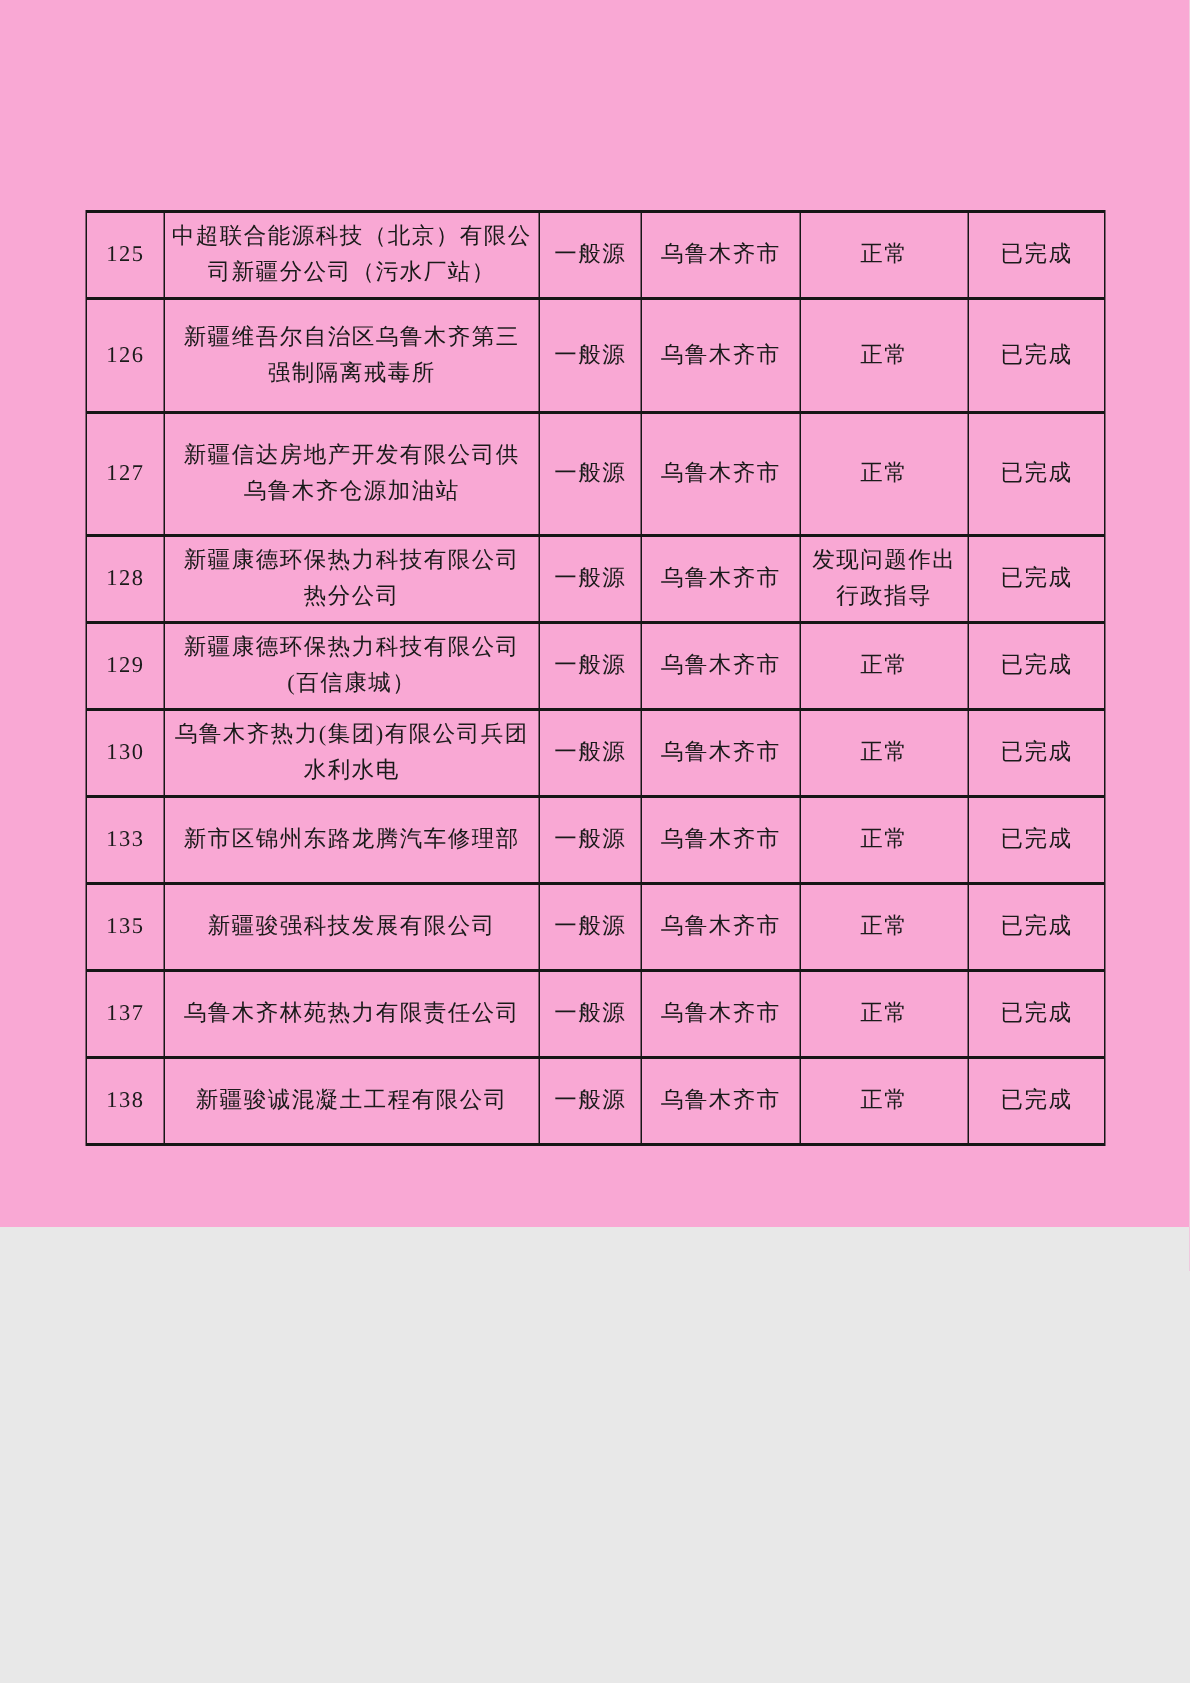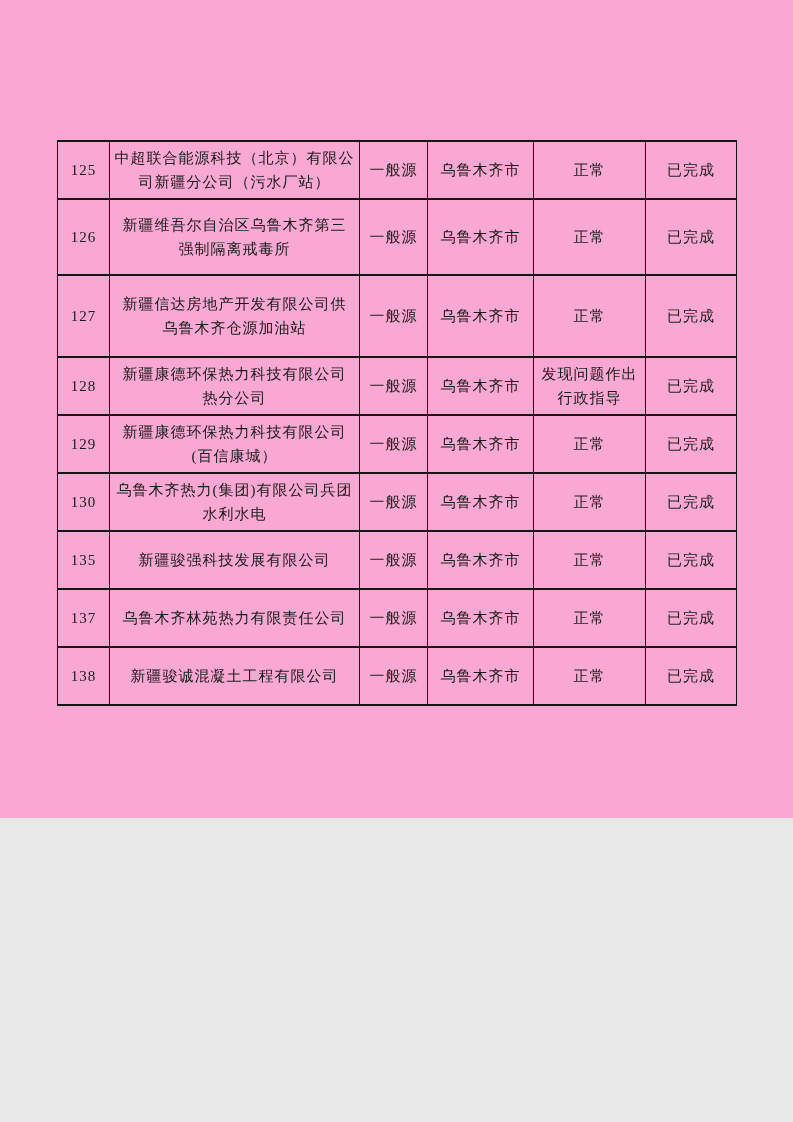--- a/index.html
+++ b/index.html
@@ -137,20 +137,32 @@
             <span class="line">水利水电</span>
           </td>
           <td class="c-type">一般源</td>
           <td class="c-city">乌鲁木齐市</td>
           <td class="c-status">
             <span class="line">正常</span>
           </td>
           <td class="c-done">已完成</td>
         </tr>
         <tr>
+          <td class="c-no">133</td>
+          <td class="c-name">
+            <span class="line">新市区锦州东路龙腾汽车修理部</span>
+          </td>
+          <td class="c-type">一般源</td>
+          <td class="c-city">乌鲁木齐市</td>
+          <td class="c-status">
+            <span class="line">正常</span>
+          </td>
+          <td class="c-done">已完成</td>
+        </tr>
+        <tr>
           <td class="c-no">135</td>
           <td class="c-name">
             <span class="line">新疆骏强科技发展有限公司</span>
           </td>
           <td class="c-type">一般源</td>
           <td class="c-city">乌鲁木齐市</td>
           <td class="c-status">
             <span class="line">正常</span>
           </td>
           <td class="c-done">已完成</td>

